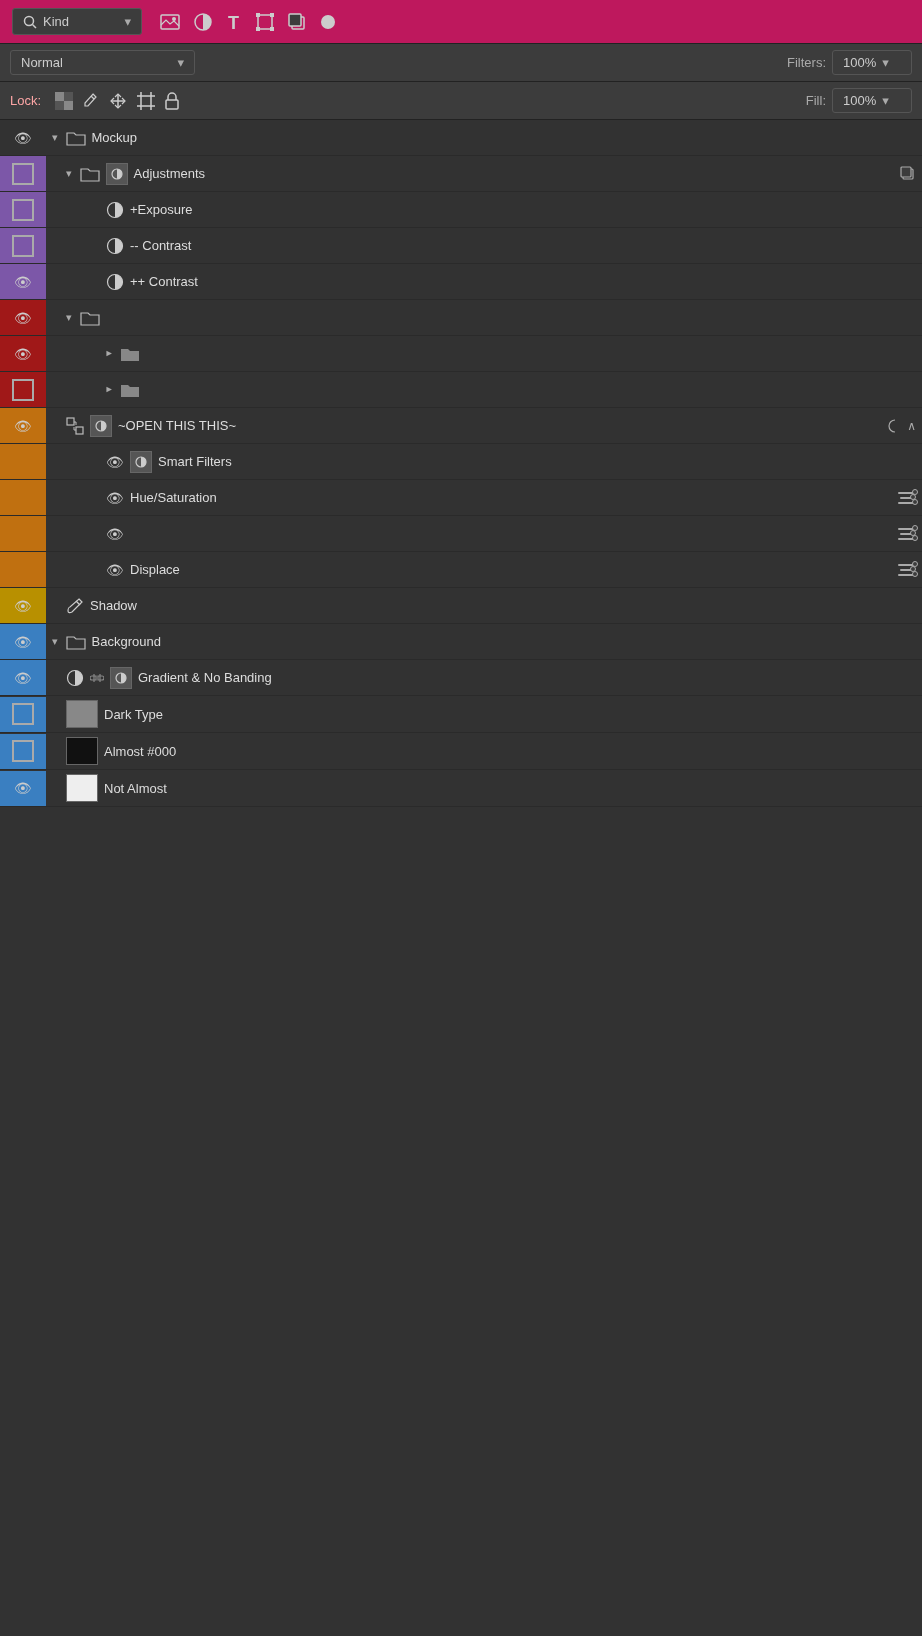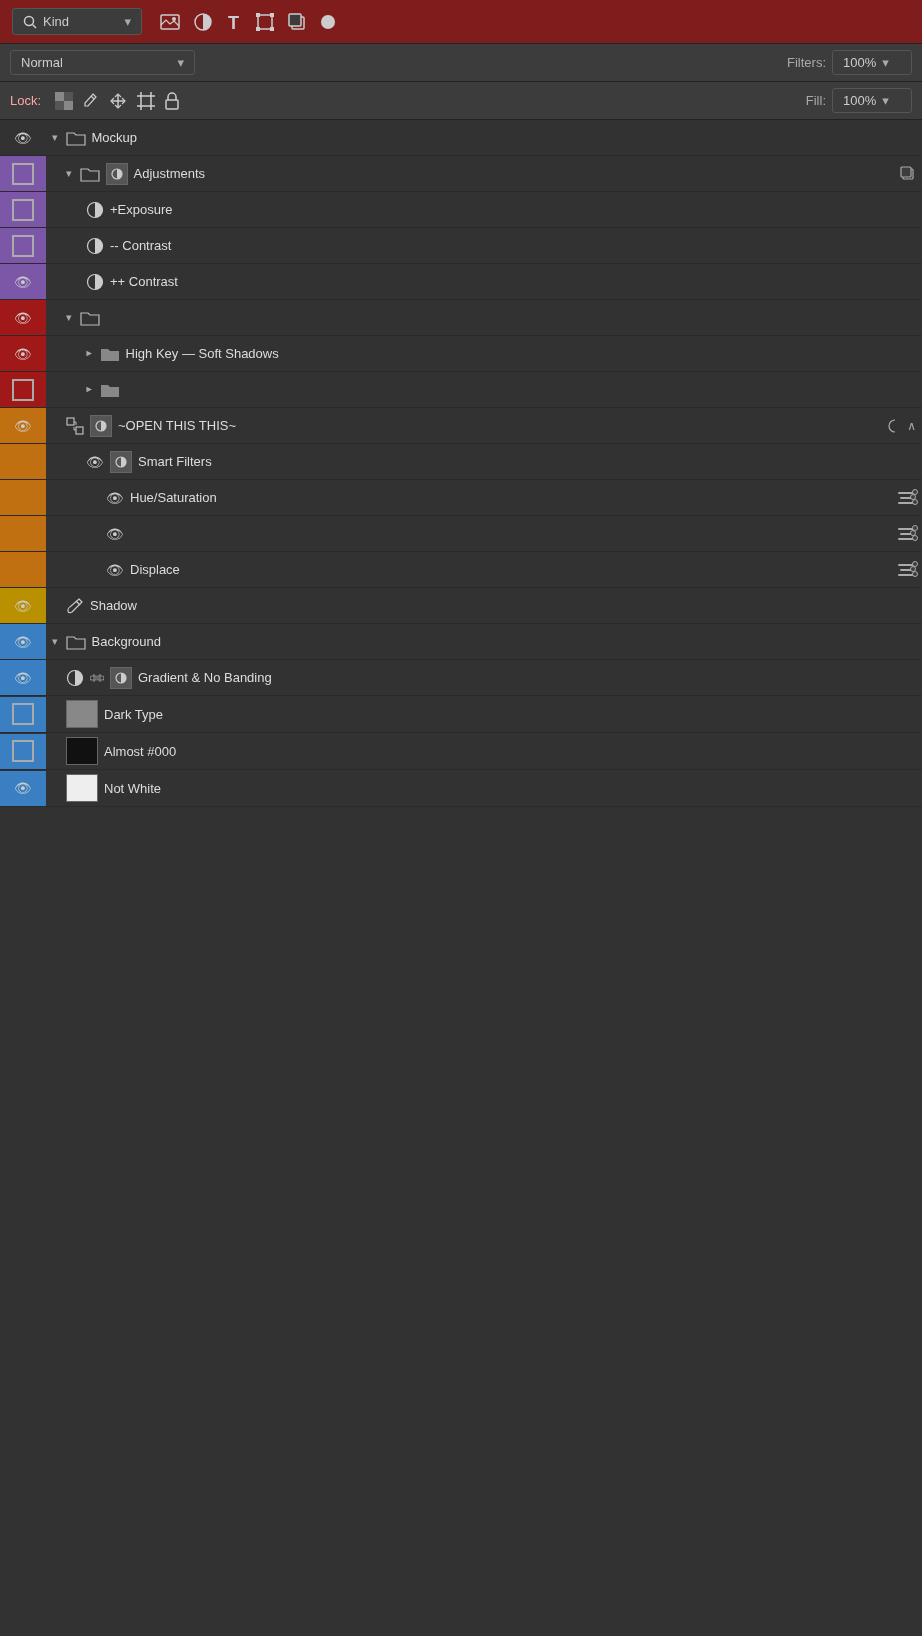--- a/index.html
+++ b/index.html
@@ -8,21 +8,21 @@
       font-family: Arial, sans-serif;
       font-size: 13px;
       color: #ccc;
       width: 922px;
       min-height: 1636px;
       overflow-x: hidden;
     }
 
     
     .toolbar {
-      background: #7f1d1d;
+      background: #be185d;
       padding: 8px 12px;
       display: flex;
       align-items: center;
       gap: 10px;
       border-bottom: 1px solid #222;
     }
     .kind-dropdown {
       background: #3c3c3c;
       border: 1px solid #555;
       color: #ccc;
@@ -163,21 +163,21 @@
     .eye-icon {
       font-size: 14px;
       color: #ccc;
       min-width: 18px;
       text-align: center;
     }
     .layer-name { flex: 1; color: #ddd; white-space: nowrap; }
 
     
     .indent-1 { padding-left: 20px; }
-    .indent-2 { padding-left: 40px; }
+    .indent-2 { padding-left: 60px; }
     .indent-3 { padding-left: 60px; }
 
     .chevron { font-size: 11px; color: #aaa; margin-right: 2px; }
 
     
     .swatch-border-bottom {
       border-bottom: 1px solid #2a2a2a;
     }
 
     .filter-icon {
@@ -441,21 +441,20 @@
 
   <div class="layer-row">
     <div class="color-swatch swatch-border-bottom" style="background: #a01818;">
       <span class="eye-icon">👁</span>
     </div>
     <div class="layer-content indent-2">
       <span class="chevron" style="transform:rotate(-90deg); display:inline-block;">▾</span>
       <svg width="20" height="18" viewBox="0 0 20 18">
           <path d="M1 4 L1 16 L19 16 L19 6 L10 6 L8 4 Z" fill="#888"></path>
         </svg>
-      <span class="layer-name">High Key — Soft Shadows</span>
     </div>
   </div>
 
   <div class="layer-row">
     <div class="color-swatch swatch-border-bottom" style="background: #a01818;">
       <div style="width:22px;height:22px;border:2px solid #aaa;background:transparent;"></div>
     </div>
     <div class="layer-content indent-2">
       <span class="chevron" style="transform:rotate(-90deg); display:inline-block;">▾</span>
       <svg width="20" height="18" viewBox="0 0 20 18">
@@ -623,17 +622,17 @@
       <span class="layer-name">Almost #000</span>
     </div>
   </div>
 
   <div class="layer-row">
     <div class="color-swatch swatch-border-bottom" style="background: #3a7fc1;">
       <span class="eye-icon">👁</span>
     </div>
     <div class="layer-content indent-1">
       <div style="width:32px;height:28px;background:#eeeeee;border:1px solid #666;"></div>
-      <span class="layer-name">Not White</span>
+      <span class="layer-name">Not Almost</span>
     </div>
   </div>
 
 </div>
 
 </body></html>

